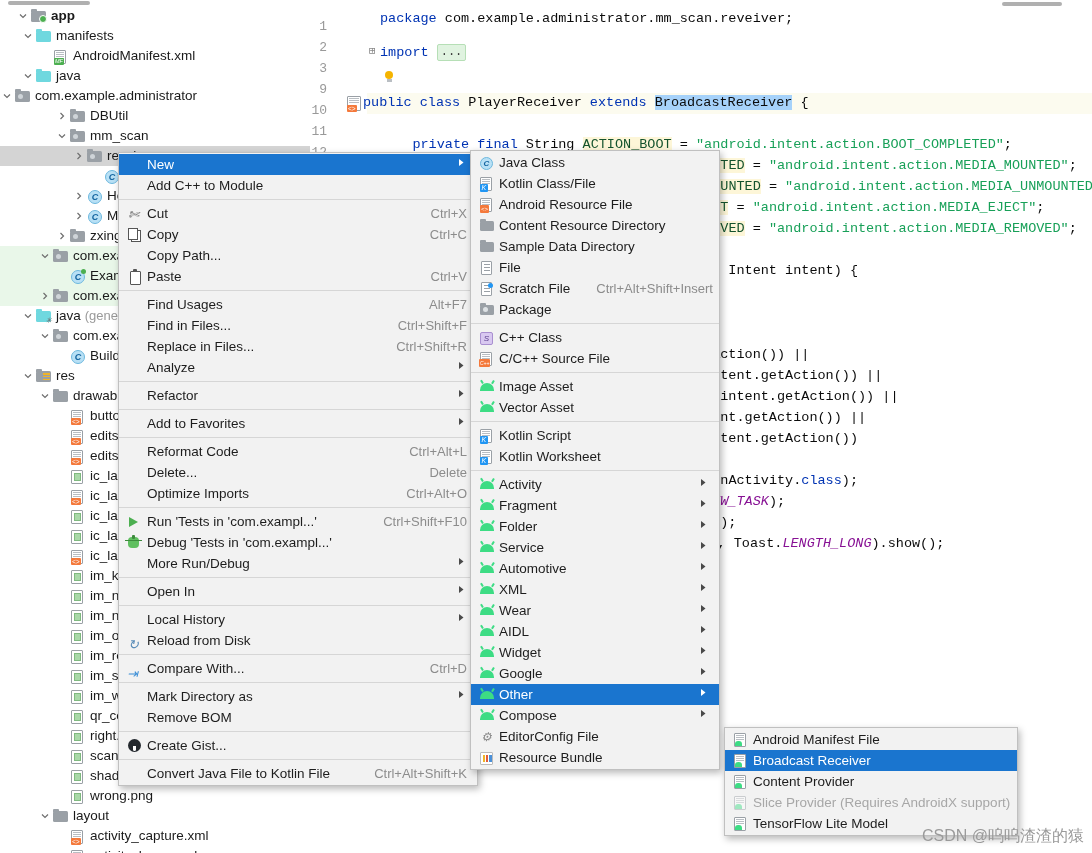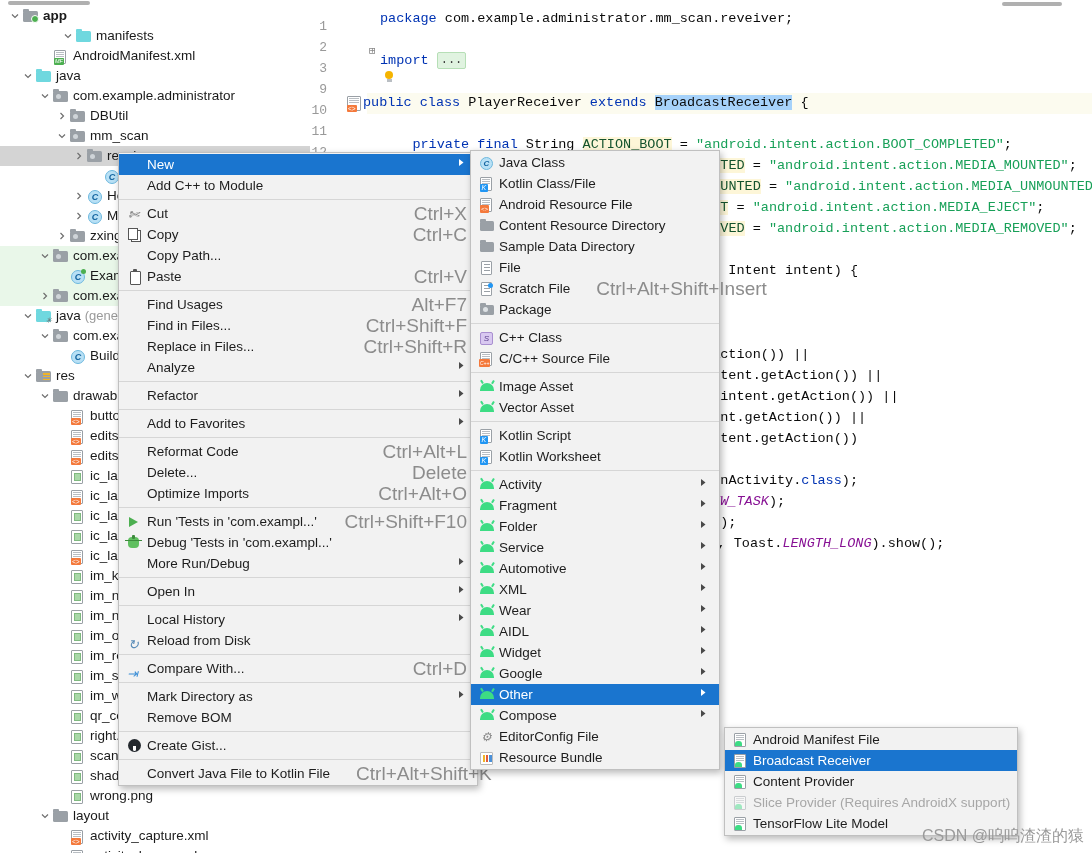--- a/index.html
+++ b/index.html
@@ -172,21 +172,21 @@
     display:flex; align-items:center;
     padding-left: 6px; padding-right: 10px;
     white-space:nowrap; color:#1d1d1d;
   }
   .menu-item.selected { background:#1a75cf; color:#ffffff; }
   .menu-item.disabled { color:#a7a7a7; }
   .menu-item .mi-icon {
     width: 20px; flex:0 0 20px; height:18px; position:relative; margin-right:2px;
   }
   .menu-item .mi-label { flex: 1 1 auto; }
-  .menu-item .mi-accel { color:#8c8c8c; margin-left:26px; font-size:19px; }
+  .menu-item .mi-accel { color:#8c8c8c; margin-left:26px; font-size:13px; }
   .menu-item .mi-arrow {
     margin-left:12px; width:9px; flex:0 0 9px; color:#4a4a4a; font-size:9px;
   }
   .menu-item.selected .mi-arrow { color:#ffffff; }
   .menu-sep { height:1px; background:#d6d6d6; margin:3px 0; }
 
   
   .mi-cut, .mi-copy, .mi-paste {
     position:absolute; left:3px; top:2px; width:13px; height:14px;
   }
@@ -282,32 +282,32 @@
 </head>
 <body>
 
 <div id="root">
 
   <div id="project-tree">
     <div id="tree-topbar">
       <div class="scroll-nub"></div>
     </div>
     <div id="tree-list">
-        <div class="tree-row" style="padding-left: 8px;">
+        <div class="tree-row" style="padding-left: 16px;">
           <span class="arrow">
             <svg width="8" height="8" viewBox="0 0 8 8">
               <path d="M1 2.5 L4 5.5 L7 2.5" stroke="#6e6e6e" stroke-width="1.2" fill="none"></path>
             </svg>
           </span>
           <span class="ico">
             <i class="ic-module"></i>
           </span>
           <span class="lbl bold">app</span>
         </div>
-        <div class="tree-row" style="padding-left: 21px; margin-left: 40px;">
+        <div class="tree-row" style="padding-left: 21px;">
           <span class="arrow">
             <svg width="8" height="8" viewBox="0 0 8 8">
               <path d="M1 2.5 L4 5.5 L7 2.5" stroke="#6e6e6e" stroke-width="1.2" fill="none"></path>
             </svg>
           </span>
           <span class="ico">
             <i class="ic-folder-teal"></i>
           </span>
           <span class="lbl">manifests</span>
         </div>
@@ -322,21 +322,21 @@
           <span class="arrow">
             <svg width="8" height="8" viewBox="0 0 8 8">
               <path d="M1 2.5 L4 5.5 L7 2.5" stroke="#6e6e6e" stroke-width="1.2" fill="none"></path>
             </svg>
           </span>
           <span class="ico">
             <i class="ic-folder-teal"></i>
           </span>
           <span class="lbl">java</span>
         </div>
-        <div class="tree-row" style="padding-left: 38px;">
+        <div class="tree-row" style="">
           <span class="arrow">
             <svg width="8" height="8" viewBox="0 0 8 8">
               <path d="M1 2.5 L4 5.5 L7 2.5" stroke="#6e6e6e" stroke-width="1.2" fill="none"></path>
             </svg>
           </span>
           <span class="ico">
             <i class="ic-folder-gray"></i>
           </span>
           <span class="lbl">com.example.administrator</span>
         </div>
@@ -673,21 +673,21 @@
         <div class="gutter-num" style="top: 8px; line-height: 21px;">1</div>
         <div class="gutter-num" style="top: 29px; line-height: 21px;">2</div>
         <div class="gutter-num" style="top: 50px; line-height: 21px;">3</div>
         <div class="gutter-num" style="top: 71px; line-height: 21px;">9</div>
         <div class="gutter-num" style="top: 92px; line-height: 21px;">10</div>
         <div class="gutter-num" style="top: 113px; line-height: 21px;">11</div>
         <div class="gutter-num" style="top: 134px; line-height: 21px;">12</div>
       </div>
     <div id="code-area">
         <div class="code-line" style="top: 8px; left: 70px;"><span class="kw">package</span> com.example.administrator.mm_scan.reveiver;</div>
-        <div class="code-line" style="top: 50px; left: 70px;"><span class="kw">import</span> <span class="fold-box">...</span></div>
+        <div class="code-line" style="top: 42px; left: 70px;"><span class="kw">import</span> <span class="fold-box">...</span></div>
         <div class="code-line" style="top: 92px; left: 53px;"><span class="kw">public</span> <span class="kw">class</span> PlayerReceiver <span class="kw">extends</span> <span class="sel-token">BroadcastReceiver</span> {</div>
         <div class="code-line" style="top: 134px; left: 70px;">    <span class="kw">private</span> <span class="kw">final</span> String <span class="fld hl-field">ACTION_BOOT</span> = <span class="str">"android.intent.action.BOOT_COMPLETED"</span>;</div>
         <div class="code-line" style="top: 155px; left: 70px;">    <span class="kw">private</span> <span class="kw">final</span> String <span class="fld hl-field">ACTION_MEDIA_MOUNTED</span> = <span class="str">"android.intent.action.MEDIA_MOUNTED"</span>;</div>
         <div class="code-line" style="top: 176px; left: 70px;">    <span class="kw">private</span> <span class="kw">final</span> String <span class="fld hl-field">ACTION_MEDIA_UNMOUNTED</span> = <span class="str">"android.intent.action.MEDIA_UNMOUNTED"</span>;</div>
         <div class="code-line" style="top: 197px; left: 70px;">    <span class="kw">private</span> <span class="kw">final</span> String <span class="fld hl-field">ACTION_MEDIA_EJECT</span> = <span class="str">"android.intent.action.MEDIA_EJECT"</span>;</div>
         <div class="code-line" style="top: 218px; left: 70px;">    <span class="kw">private</span> <span class="kw">final</span> String <span class="fld hl-field">ACTION_MEDIA_REMOVED</span> = <span class="str">"android.intent.action.MEDIA_REMOVED"</span>;</div>
         <div class="code-line" style="top: 260px; left: 70px;">    <span class="kw">public</span> <span class="kw">void</span> onReceive(Context context, Intent intent) {</div>
         <div class="code-line" style="top: 302px; left: 70px;"><span class="comment-cn">// 开机启动</span></div>
         <div class="code-line" style="top: 344px; left: 70px;">        <span class="kw">if</span> (<span class="fld hl-field">ACTION_BOOT</span>.equals(intent.getAction()) ||</div>
         <div class="code-line" style="top: 365px; left: 70px;">            <span class="fld hl-field">ACTION_MEDIA_MOUNTED</span>.equals(intent.getAction()) ||</div>

